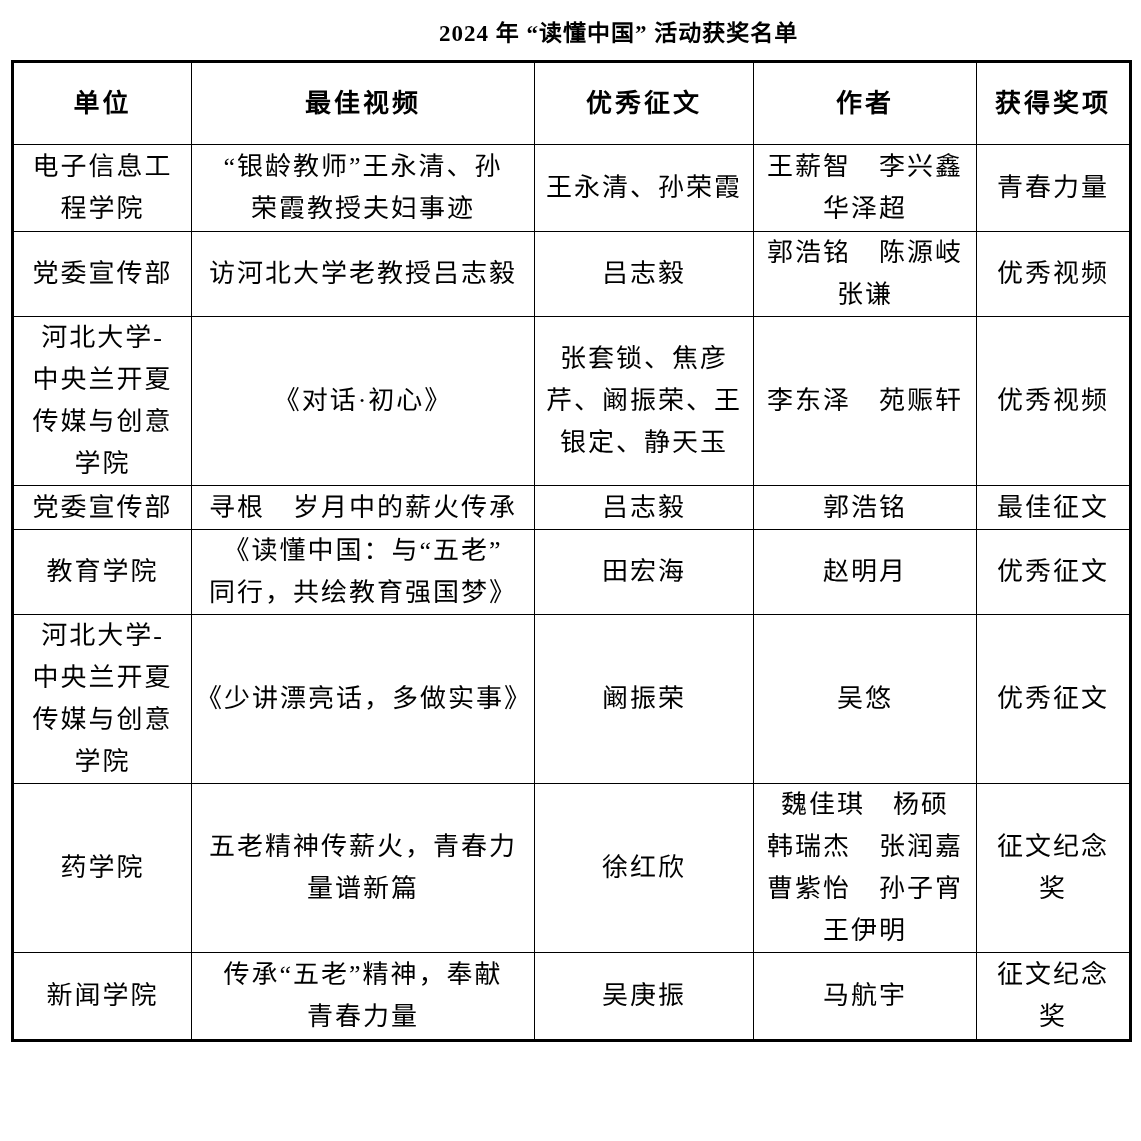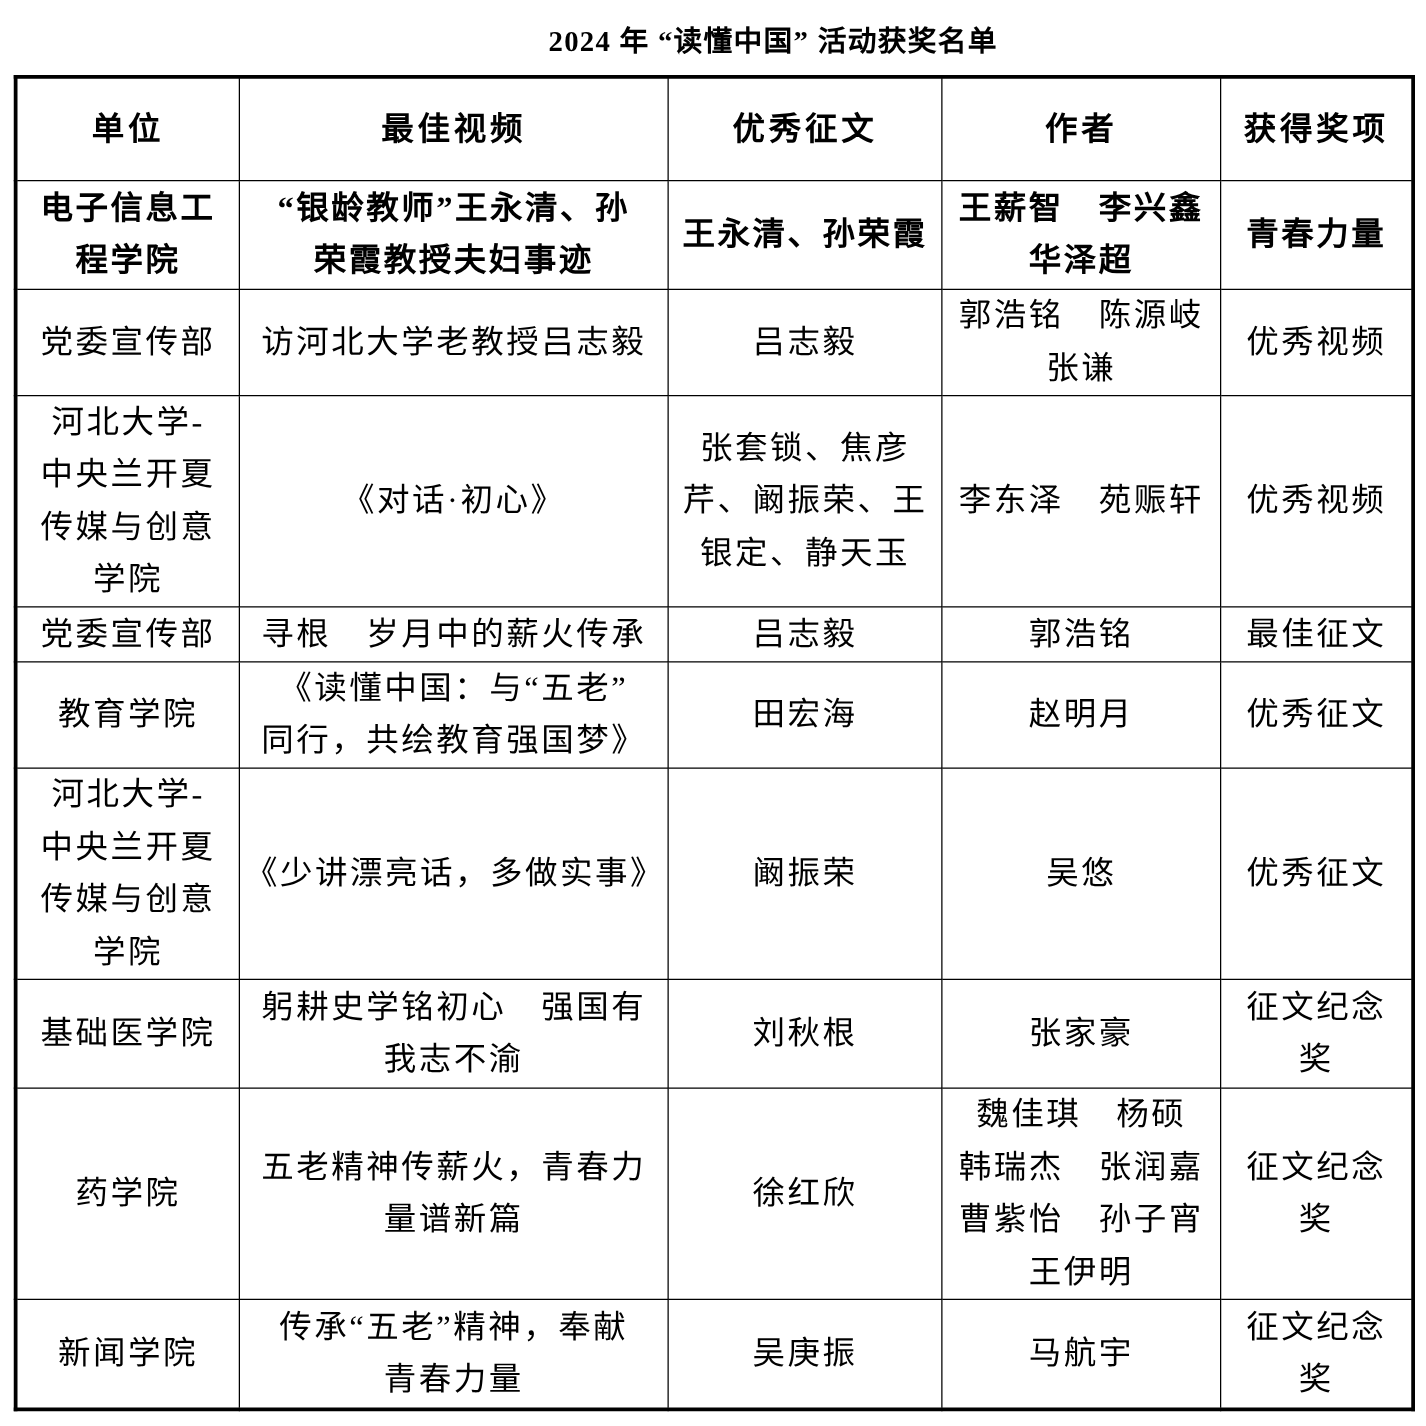--- a/index.html
+++ b/index.html
@@ -49,21 +49,21 @@
     letter-spacing: 3px;
   }
   
   col.c-unit        { width: 179px; }
   col.c-work        { width: 343px; }
   col.c-interviewee { width: 219px; }
   col.c-author      { width: 223px; }
   col.c-award       { width: 154px; }
   
   tr.rh  { height: 83px;  }
-  tr.r0  { height: 87px; font-weight: bold;  }
+  tr.r0  { height: 87px;  }
   tr.r1  { height: 84px;  }
   tr.r2  { height: 166px; }
   tr.r3  { height: 44px;  }
   tr.r4  { height: 83px; margin-left: 17px;  }
   tr.r5  { height: 168px; }
   tr.r6  { height: 87px;  }
   tr.r7  { height: 162px; }
   tr.r8  { height: 88px;  }
 </style>
 </head>
@@ -139,29 +139,20 @@
       <tr class="r5">
         <td>河北大学-
 中央兰开夏
 传媒与创意
 学院</td>
         <td>《少讲漂亮话，多做实事》</td>
         <td>阚振荣</td>
         <td>吴悠</td>
         <td>优秀征文</td>
       </tr>
-      <tr class="r6">
-        <td>基础医学院</td>
-        <td>躬耕史学铭初心　强国有
-我志不渝</td>
-        <td>刘秋根</td>
-        <td>张家豪</td>
-        <td>征文纪念
-奖</td>
-      </tr>
       <tr class="r7">
         <td>药学院</td>
         <td>五老精神传薪火，青春力
 量谱新篇</td>
         <td>徐红欣</td>
         <td>魏佳琪　杨硕
 韩瑞杰　张润嘉
 曹紫怡　孙子宵
 王伊明</td>
         <td>征文纪念

